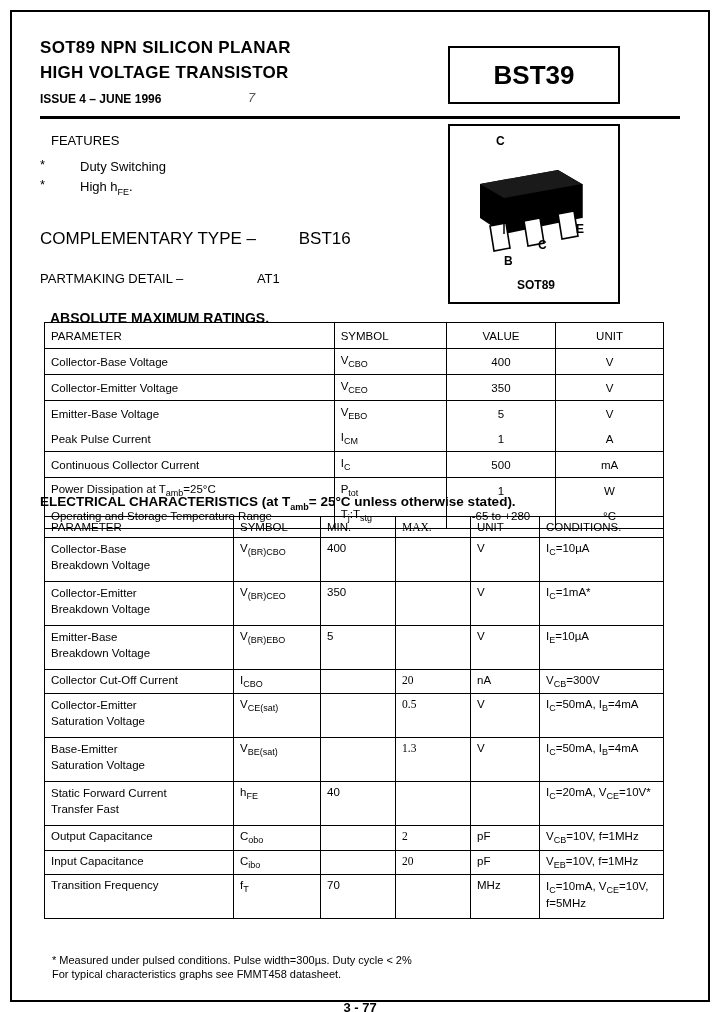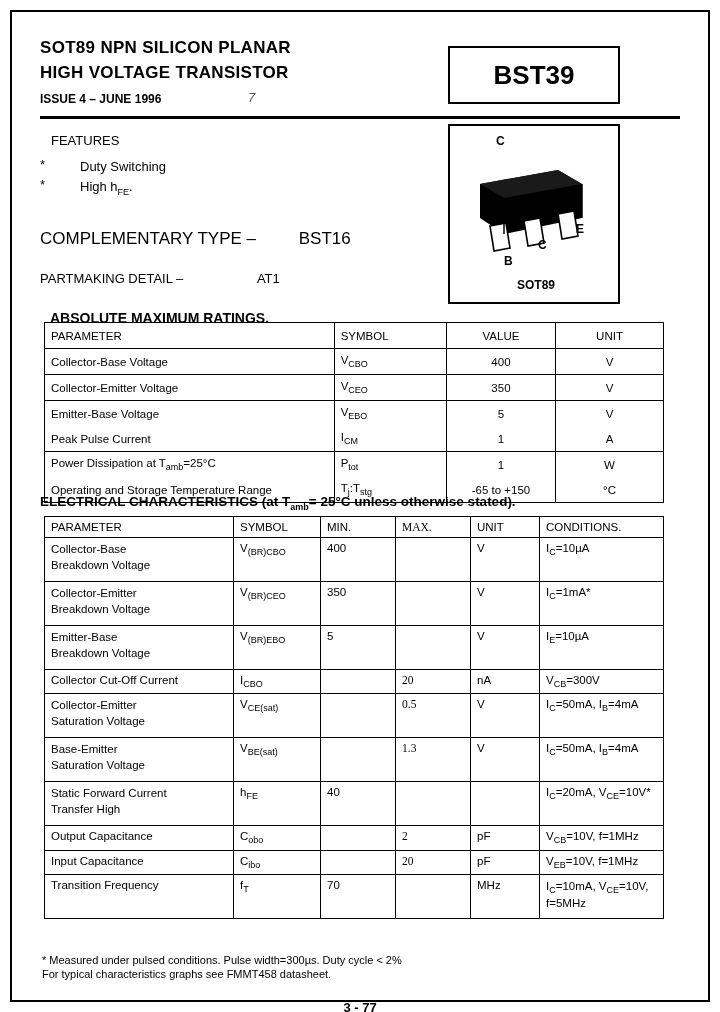--- a/index.html
+++ b/index.html
@@ -56,21 +56,21 @@
   .tbl2 .c2-param{width:176px;}
   .tbl2 .c2-sym{width:74px;}
   .tbl2 .c2-min{width:62px;}
   .tbl2 .c2-max{width:62px;font-family:Liberation Serif, serif;}
   .tbl2 .c2-unit{width:56px;}
   .tbl2 .c2-cond{width:auto;}
   .tbl2 .two{line-height:1.35;}
   .tall{height:44px;margin-top:48px;}
 
   
-  .fn{position:absolute;left:2px;top:916px;font-size:11px;line-height:1.25;}
+  .fn{position:absolute;left:12px;top:916px;font-size:11px;line-height:1.25;}
   .pgnum{position:absolute;left:0;top:962px;width:640px;text-align:center;font-size:13px;font-weight:bold;}
 </style>
 </head>
 <body>
 
 <div class="page">
   <div class="border"></div>
 
   <div class="inner">
 
@@ -155,30 +155,36 @@
         <td class="c-sym"><span>V</span><sub>EBO</sub></td>
         <td class="c-val">5</td>
         <td class="c-unit">V</td>
       </tr>
       <tr class="nt">
         <td class="c-param">Peak Pulse Current</td>
         <td class="c-sym"><span>I</span><sub>CM</sub></td>
         <td class="c-val">1</td>
         <td class="c-unit">A</td>
       </tr>
+      <tr>
+        <td class="c-param">Continuous Collector Current</td>
+        <td class="c-sym"><span>I</span><sub>C</sub></td>
+        <td class="c-val">500</td>
+        <td class="c-unit">mA</td>
+      </tr>
       <tr class="nb">
         <td class="c-param"><span>Power Dissipation at T</span><sub>amb</sub><span>=25°C</span></td>
         <td class="c-sym"><span>P</span><sub>tot</sub></td>
         <td class="c-val">1</td>
         <td class="c-unit">W</td>
       </tr>
       <tr class="nt">
         <td class="c-param">Operating and Storage Temperature Range</td>
         <td class="c-sym"><span>T</span><sub>j</sub><span>:T</span><sub>stg</sub></td>
-        <td class="c-val">-65 to +150</td>
+        <td class="c-val">-65 to +280</td>
         <td class="c-unit">°C</td>
       </tr>
     </tbody>
       </table>
 
     <div id="elec-title">
       <span>ELECTRICAL CHARACTERISTICS (at T</span><sub>amb</sub><span>= 25°C unless otherwise stated).</span>
     </div>
 
     <table class="tbl2">
@@ -257,21 +263,21 @@
         <td class="c2-sym"><span>V</span><sub>BE(sat)</sub></td>
         <td class="c2-min"></td>
         <td class="c2-max">1.3</td>
         <td class="c2-unit">V</td>
         <td class="c2-cond"><span>I</span><sub>C</sub><span>=50mA, I</span><sub>B</sub><span>=4mA</span></td>
       </tr>
 
       <tr class="tall">
         <td class="c2-param two">
           <div>Static Forward Current</div>
-          <div>Transfer High</div>
+          <div>Transfer Fast</div>
         </td>
         <td class="c2-sym"><span>h</span><sub>FE</sub></td>
         <td class="c2-min">40</td>
         <td class="c2-max"></td>
         <td class="c2-unit"></td>
         <td class="c2-cond"><span>I</span><sub>C</sub><span>=20mA, V</span><sub>CE</sub><span>=10V*</span></td>
       </tr>
 
       <tr>
         <td class="c2-param">Output Capacitance</td>

